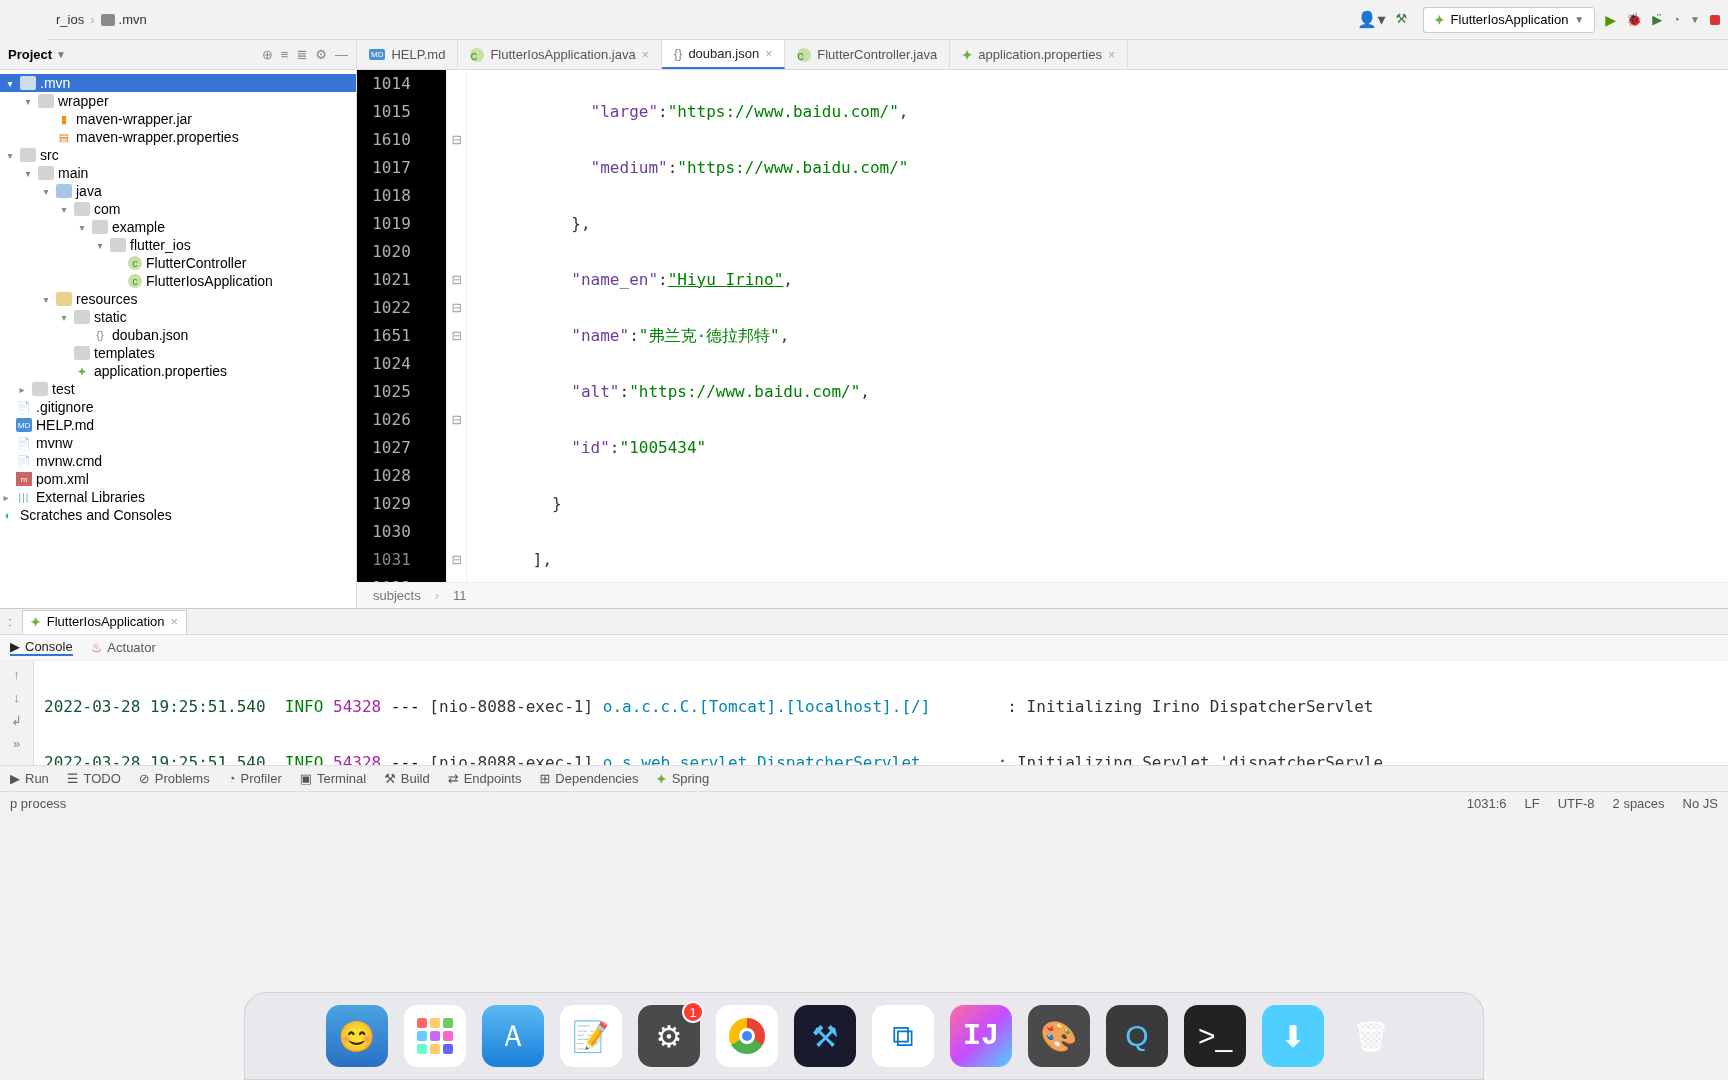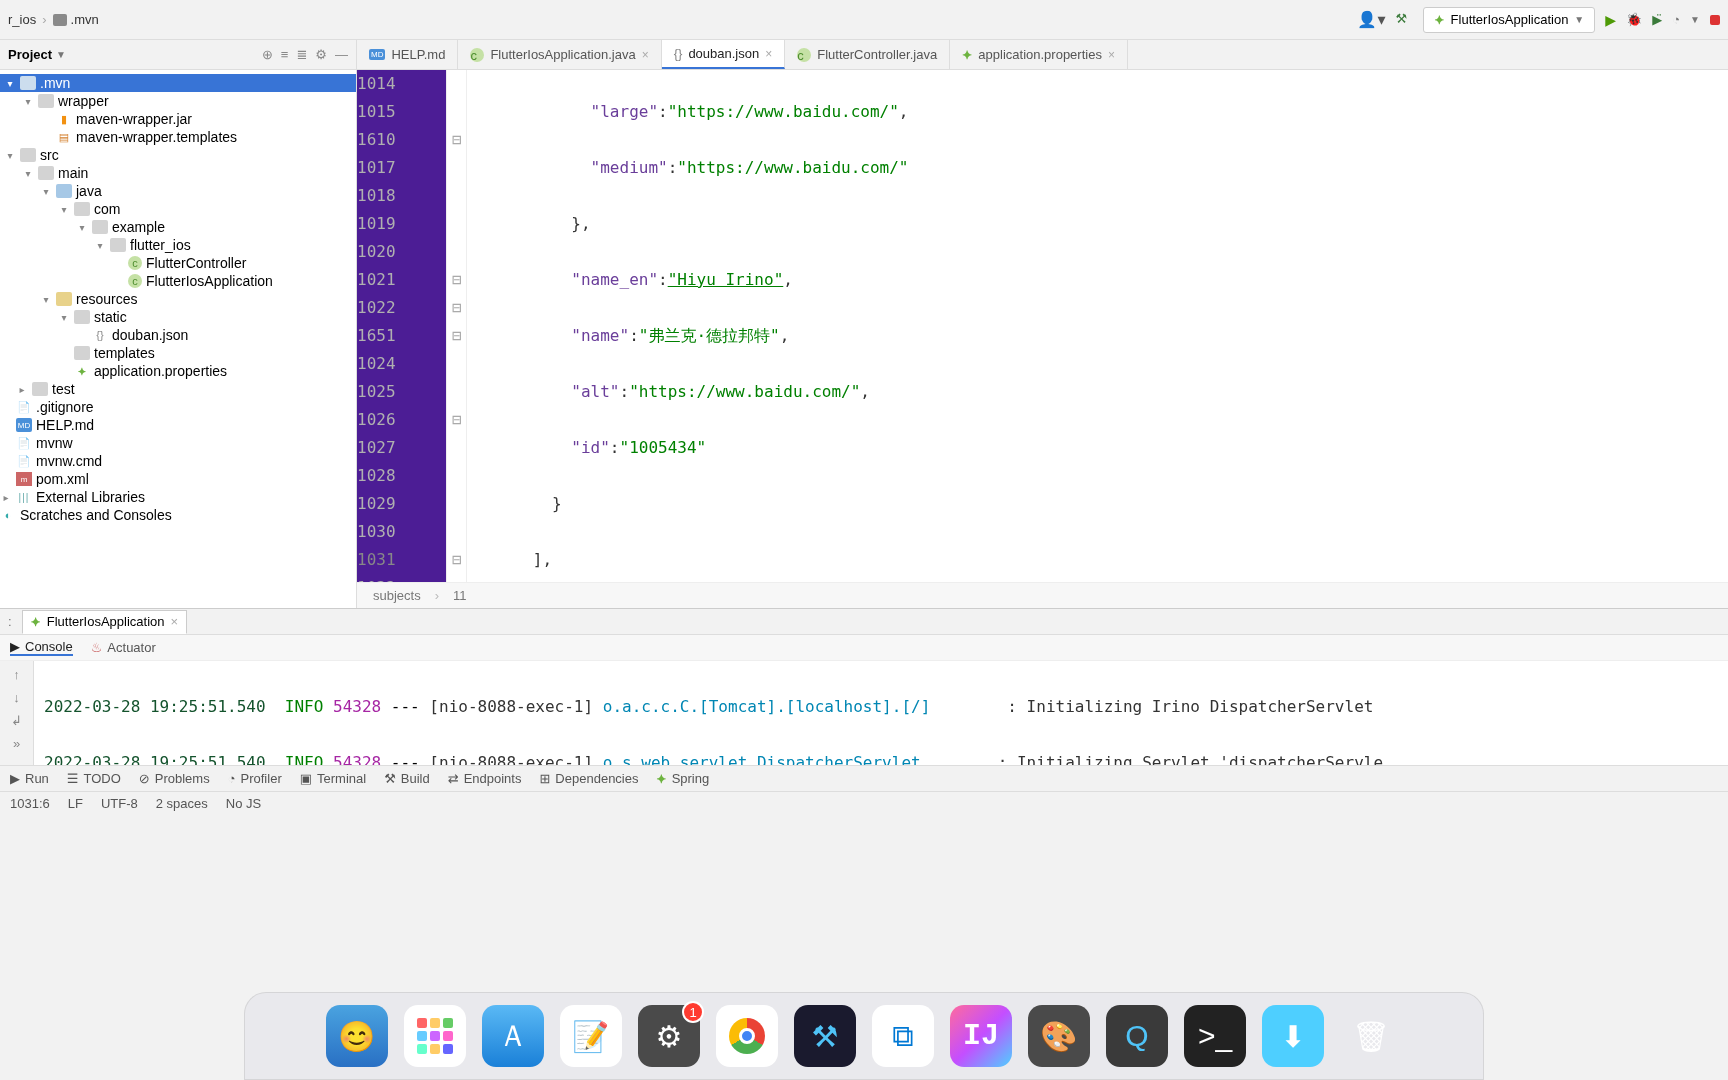--- a/index.html
+++ b/index.html
@@ -14,20 +14,21 @@
     }
     
     
     .top-toolbar {
       height: 40px;
       background: #f2f2f2;
       border-bottom: 1px solid #ddd;
       display: flex;
       align-items: center;
       padding: 0 8px;
+      margin-left: 48px;
     }
     .breadcrumb {
       display: flex;
       align-items: center;
       gap: 6px;
       flex: 1;
     }
     .breadcrumb-item {
       display: flex;
       align-items: center;
@@ -139,24 +140,24 @@
     .editor-body {
       flex: 1;
       display: flex;
       font-family: "Menlo", "Monaco", monospace;
       font-size: 16px;
       line-height: 28px;
       overflow: hidden;
     }
     .gutter {
       width: 90px;
-      text-align: left;
+      text-align: center;
       color: #b0b0b0;
       padding-right: 20px;
-      background: #4c1d95;
+      background: #000000;
       border-right: 1px solid #eee;
     }
     .fold-col { width: 20px; border-right:1px solid #eee; color:#aaa; text-align:center;}
     .code {
       flex:1;
       padding-left: 8px;
       white-space: pre;
       position:relative;
     }
     .code-line { height: 28px; }
@@ -337,21 +338,21 @@
           <span class="chev">▾</span>
           <span class="ficon fld"></span>
           <span>wrapper</span>
         </div>
       <div class="tree-row" style="padding-left:56px;">
           <span class="ficon jar-icon">▮</span>
           <span>maven-wrapper.jar</span>
         </div>
       <div class="tree-row" style="padding-left:56px;">
           <span class="ficon prop-icon">▤</span>
-          <span>maven-wrapper.templates</span>
+          <span>maven-wrapper.properties</span>
         </div>
       <div class="tree-row" style="padding-left:4px;">
           <span class="chev">▾</span>
           <span class="ficon fld"></span>
           <span>src</span>
         </div>
       <div class="tree-row" style="padding-left:22px;">
           <span class="chev">▾</span>
           <span class="ficon fld"></span>
           <span>main</span>
@@ -609,20 +610,21 @@
       <span>⊞</span>
       <span>Dependencies</span>
     </div>
   <div class="bt">
       <span style="color:#6db33f;">⯌</span>
       <span>Spring</span>
     </div>
 </div>
 
 <div class="status-bar">
+  <span class="status-left">p process</span>
   <span>1031:6</span>
   <span>LF</span>
   <span>UTF-8</span>
   <span>2 spaces</span>
   <span>No JS</span>
 </div>
 
 <div class="dock">
   <div class="dock-item" style="background:linear-gradient(#4aa3e0,#2970c4);">😊</div>
   <div class="dock-item" style="background:#fff;">

